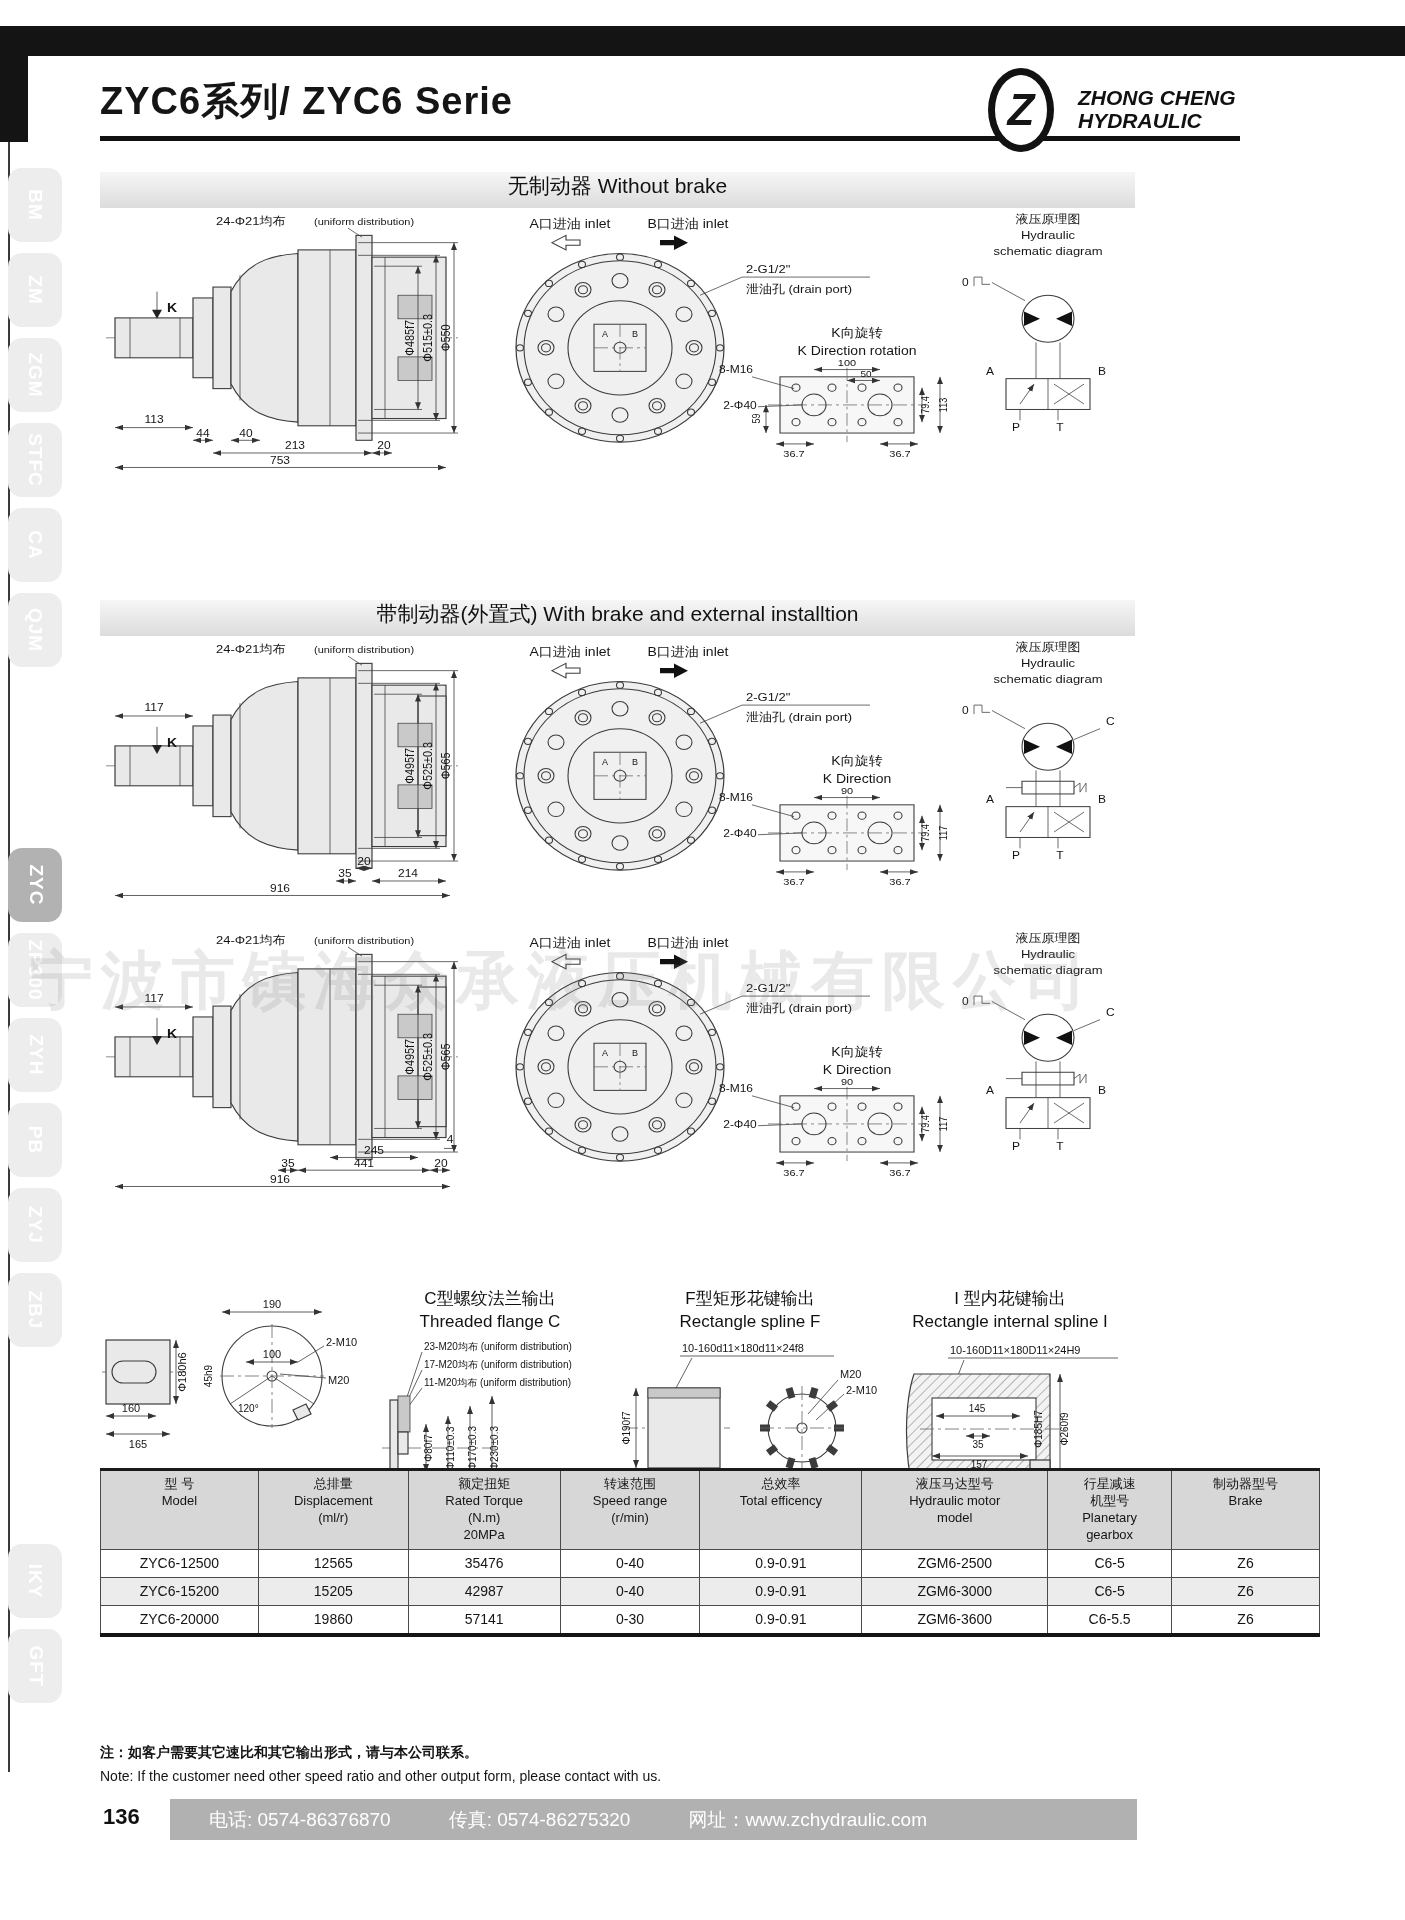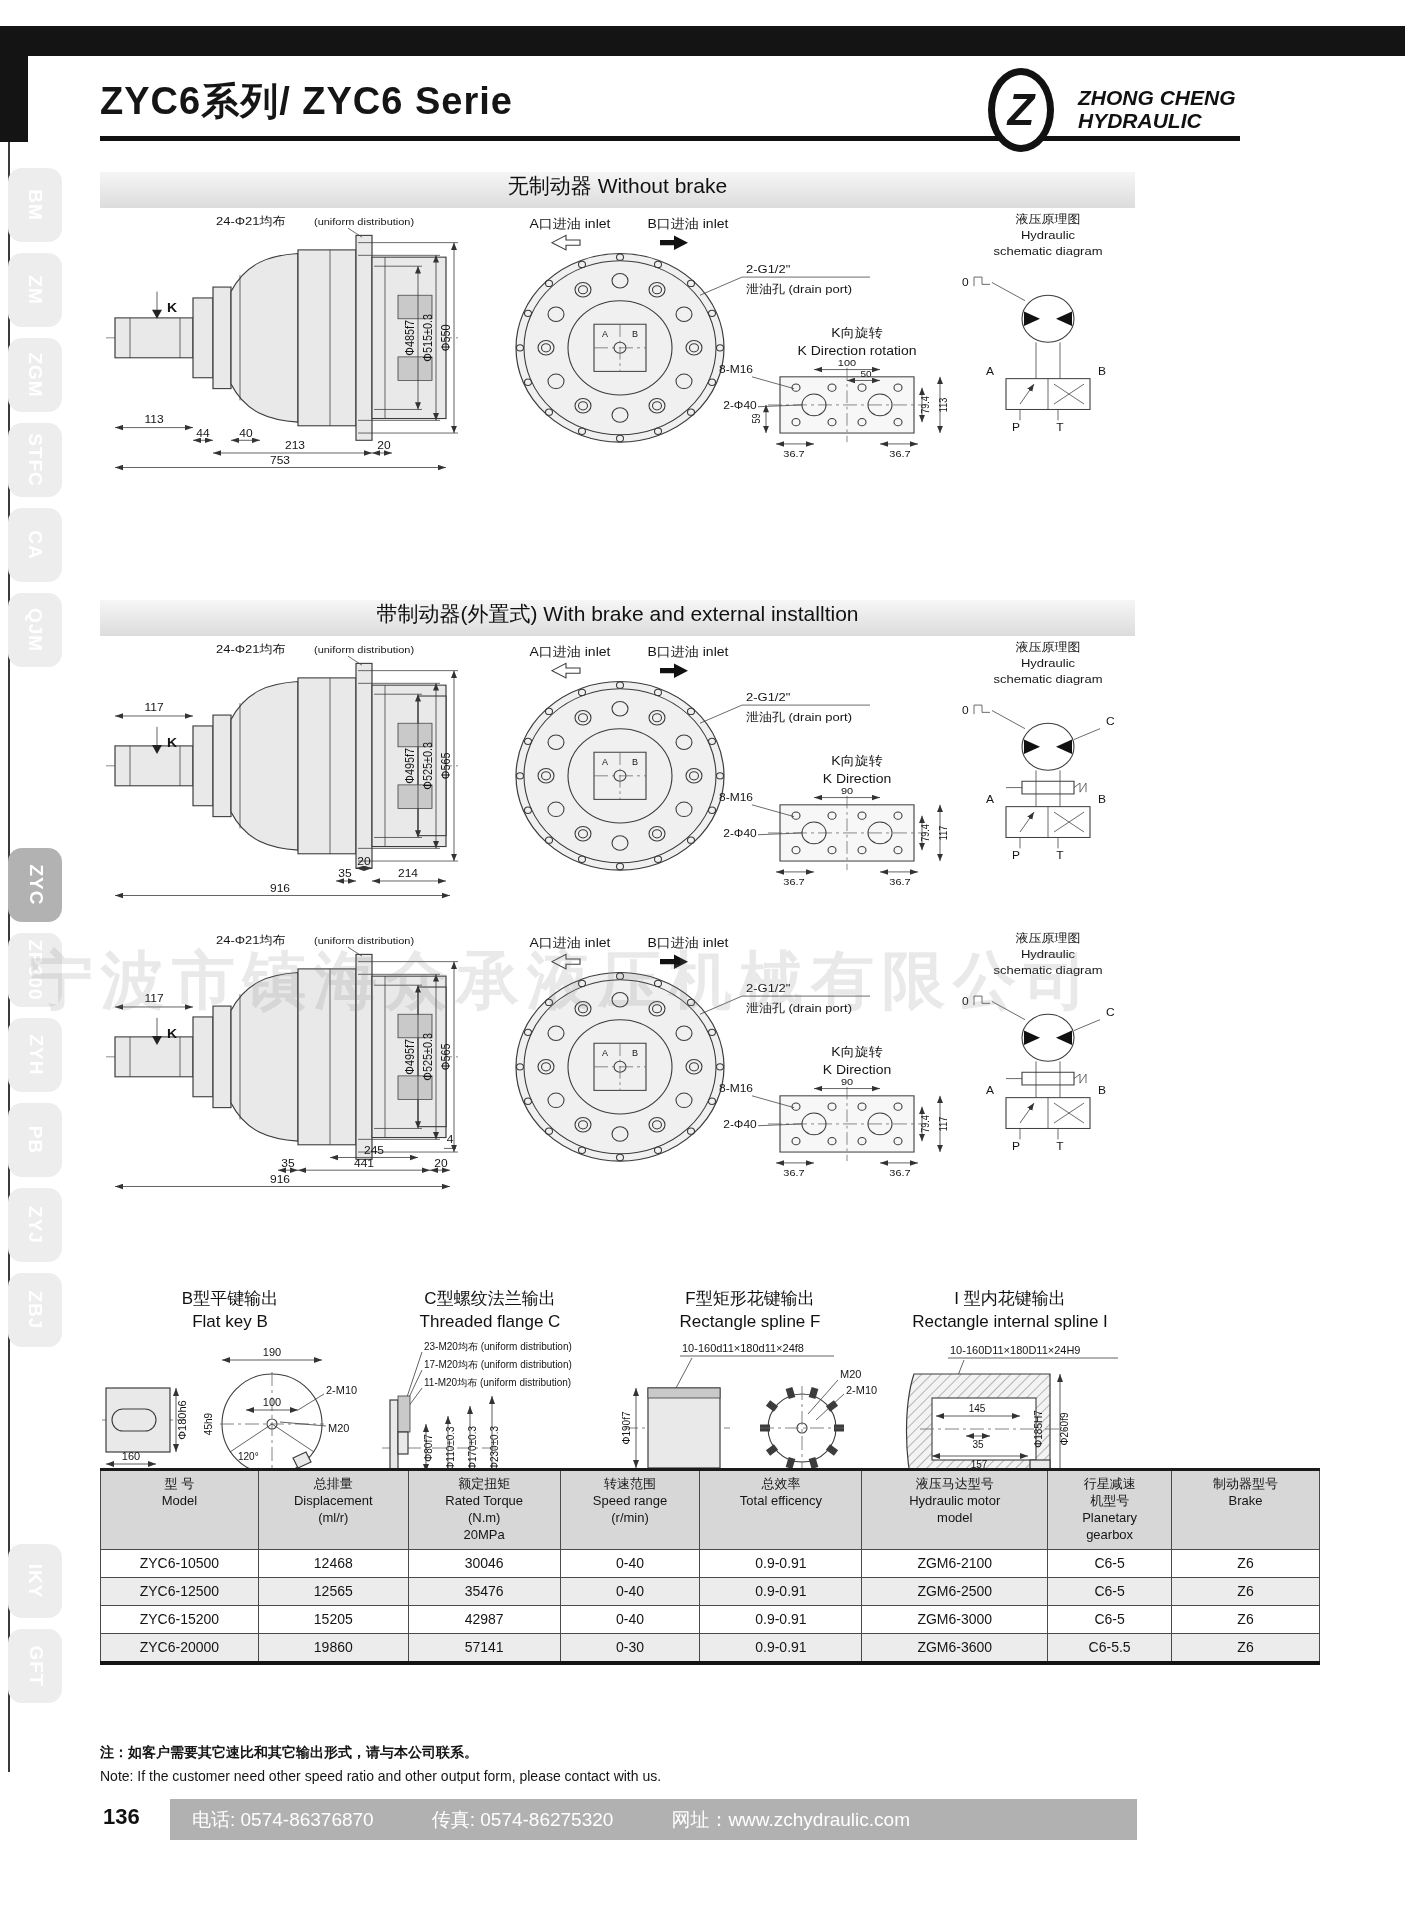--- a/index.html
+++ b/index.html
@@ -63,21 +63,21 @@
   .spec-table th{background:#d7d7d7;font-weight:normal;font-size:13px;line-height:1.3;
      padding:5px 2px;white-space:pre-line;vertical-align:top;}
   .spec-table td{font-size:14px;height:25px;background:#fff;}
   .spec-table tbody tr:nth-child(even) td{background:#ececec;}
   .note-zh{position:absolute;left:100px;top:1744px;font-size:14px;font-weight:bold;}
   .note-en{position:absolute;left:100px;top:1768px;font-size:14px;}
   
   .page-num{position:absolute;left:103px;top:1804px;font-size:22px;font-weight:bold;color:#111;}
   .footer-bar{position:absolute;left:170px;top:1799px;width:967px;height:41px;background:#b1b1b1;
      color:#fff;font-size:19px;display:flex;align-items:center;}
-  .footer-bar span{margin-left:22px;}
+  .footer-bar span{margin-left:39px;}
   .footer-bar span + span{margin-left:58px;}
 </style>
 </head>
 <body>
 
 <svg width="0" height="0" style="position:absolute">
   <defs>
     <marker id="mE" markerWidth="10" markerHeight="8" refX="8" refY="3" orient="auto" markerUnits="userSpaceOnUse">
       <path d="M0,0 L8,3 L0,6 Z" fill="#333"></path>
       </marker>
@@ -839,24 +839,20 @@
       </g>
     </svg>
   </div>
 </div>
 
   <div class="watermark">宁波市镇海众承液压机械有限公司</div>
 
   <div class="out-row">
 
     <div class="out-block">
-      <div class="out-title">
-        <span>B型平键输出</span><br>
-        <span>Flat key B</span>
-      </div>
       <svg class="out-svg" viewBox="0 0 260 180">
         <g>
           <line x1="2" y1="84" x2="86" y2="84" class="cl"></line>
           <rect x="6" y="52" width="64" height="64" class="part"></rect>
           <rect x="12" y="73" width="44" height="22" rx="11" class="nofill"></rect>
           <line x1="6" y1="128" x2="56" y2="128" class="dim arr"></line>
           <text x="31" y="124" class="ts tm">160</text>
           <line x1="6" y1="146" x2="70" y2="146" class="dim arr"></line>
           <text x="38" y="160" class="ts tm">165</text>
           <line x1="76" y1="52" x2="76" y2="116" class="dim arr"></line>
@@ -1031,30 +1027,20 @@
         <th>行星减速
 机型号
 Planetary
 gearbox</th>
         <th>制动器型号
 Brake</th>
       </tr>
     </thead>
     <tbody>
       <tr>
-        <td>ZYC6-10500</td>
-          <td>12468</td>
-          <td>30046</td>
-          <td>0-40</td>
-          <td>0.9-0.91</td>
-          <td>ZGM6-2100</td>
-          <td>C6-5</td>
-          <td>Z6</td>
-      </tr>
-      <tr>
         <td>ZYC6-12500</td>
           <td>12565</td>
           <td>35476</td>
           <td>0-40</td>
           <td>0.9-0.91</td>
           <td>ZGM6-2500</td>
           <td>C6-5</td>
           <td>Z6</td>
       </tr>
       <tr>

